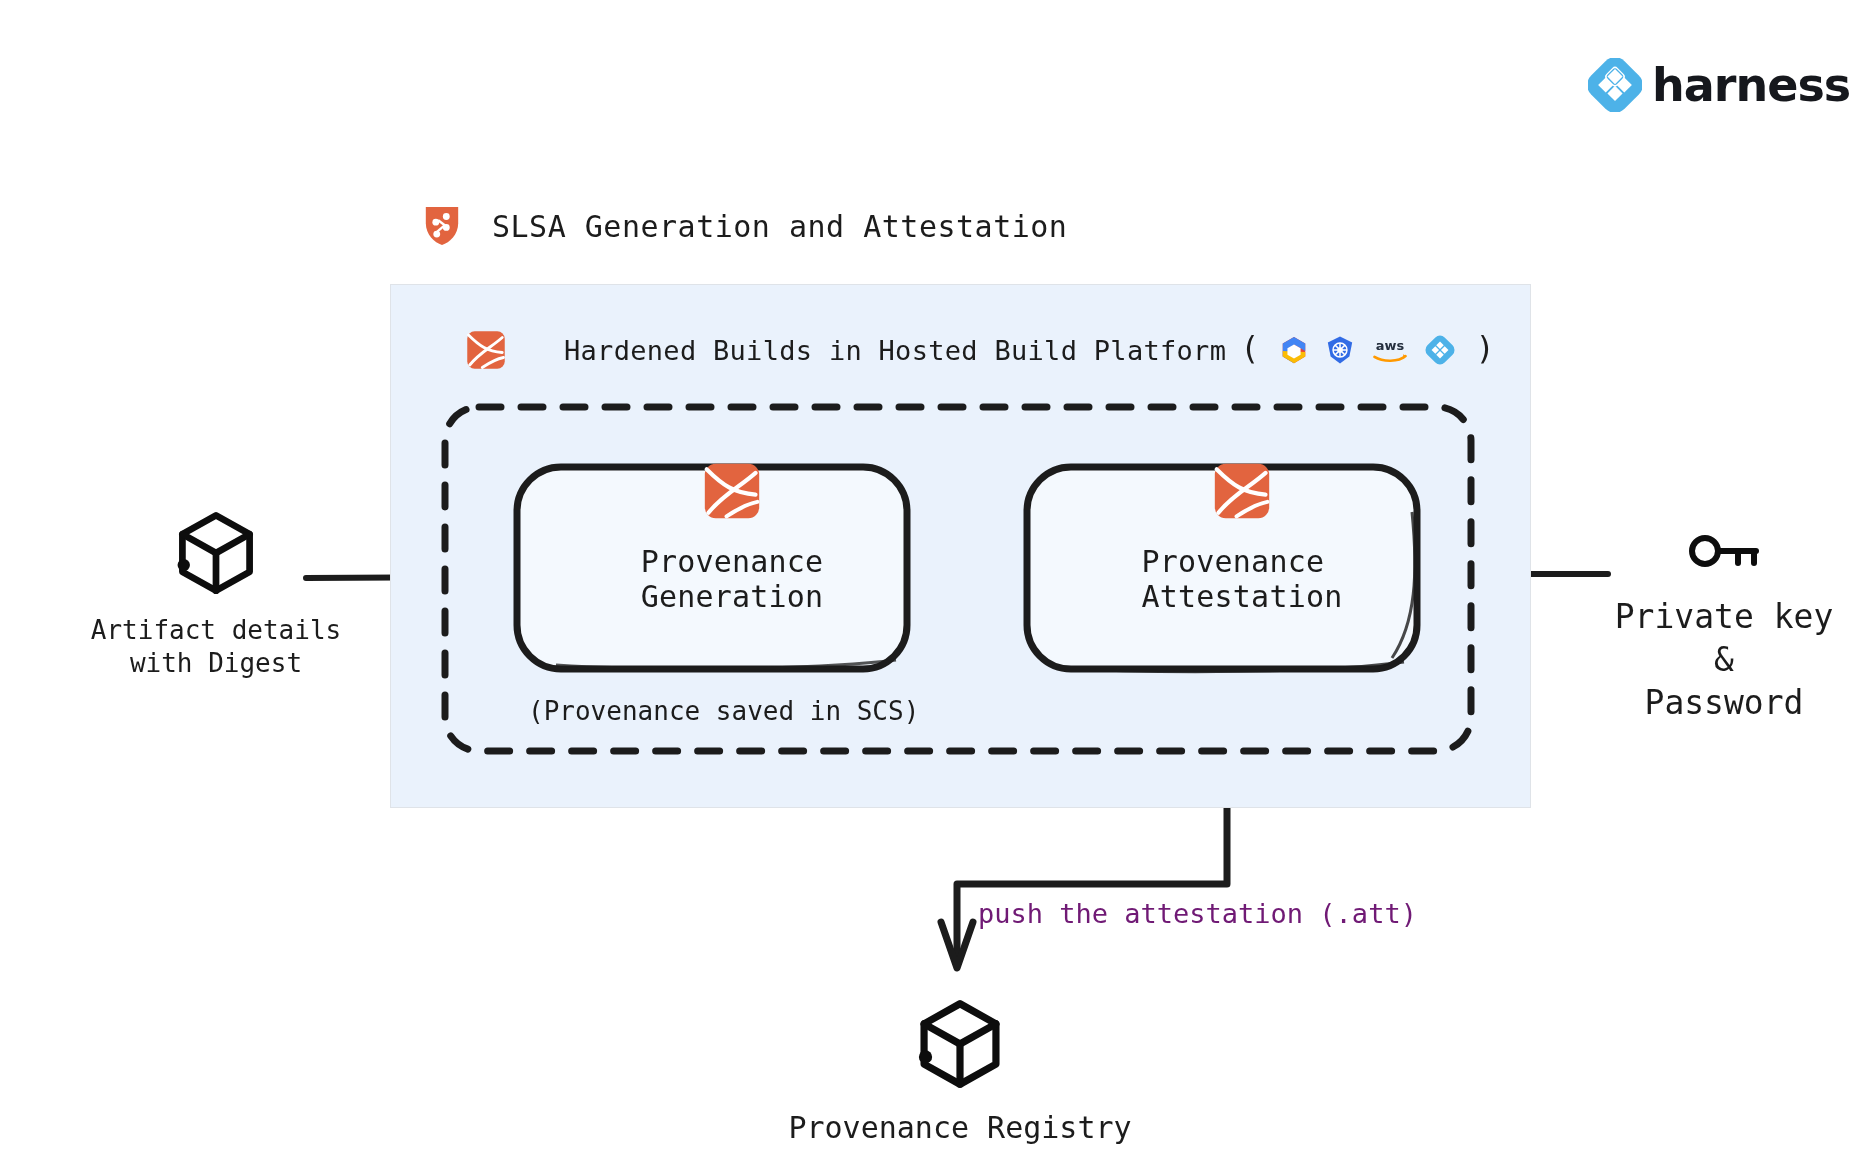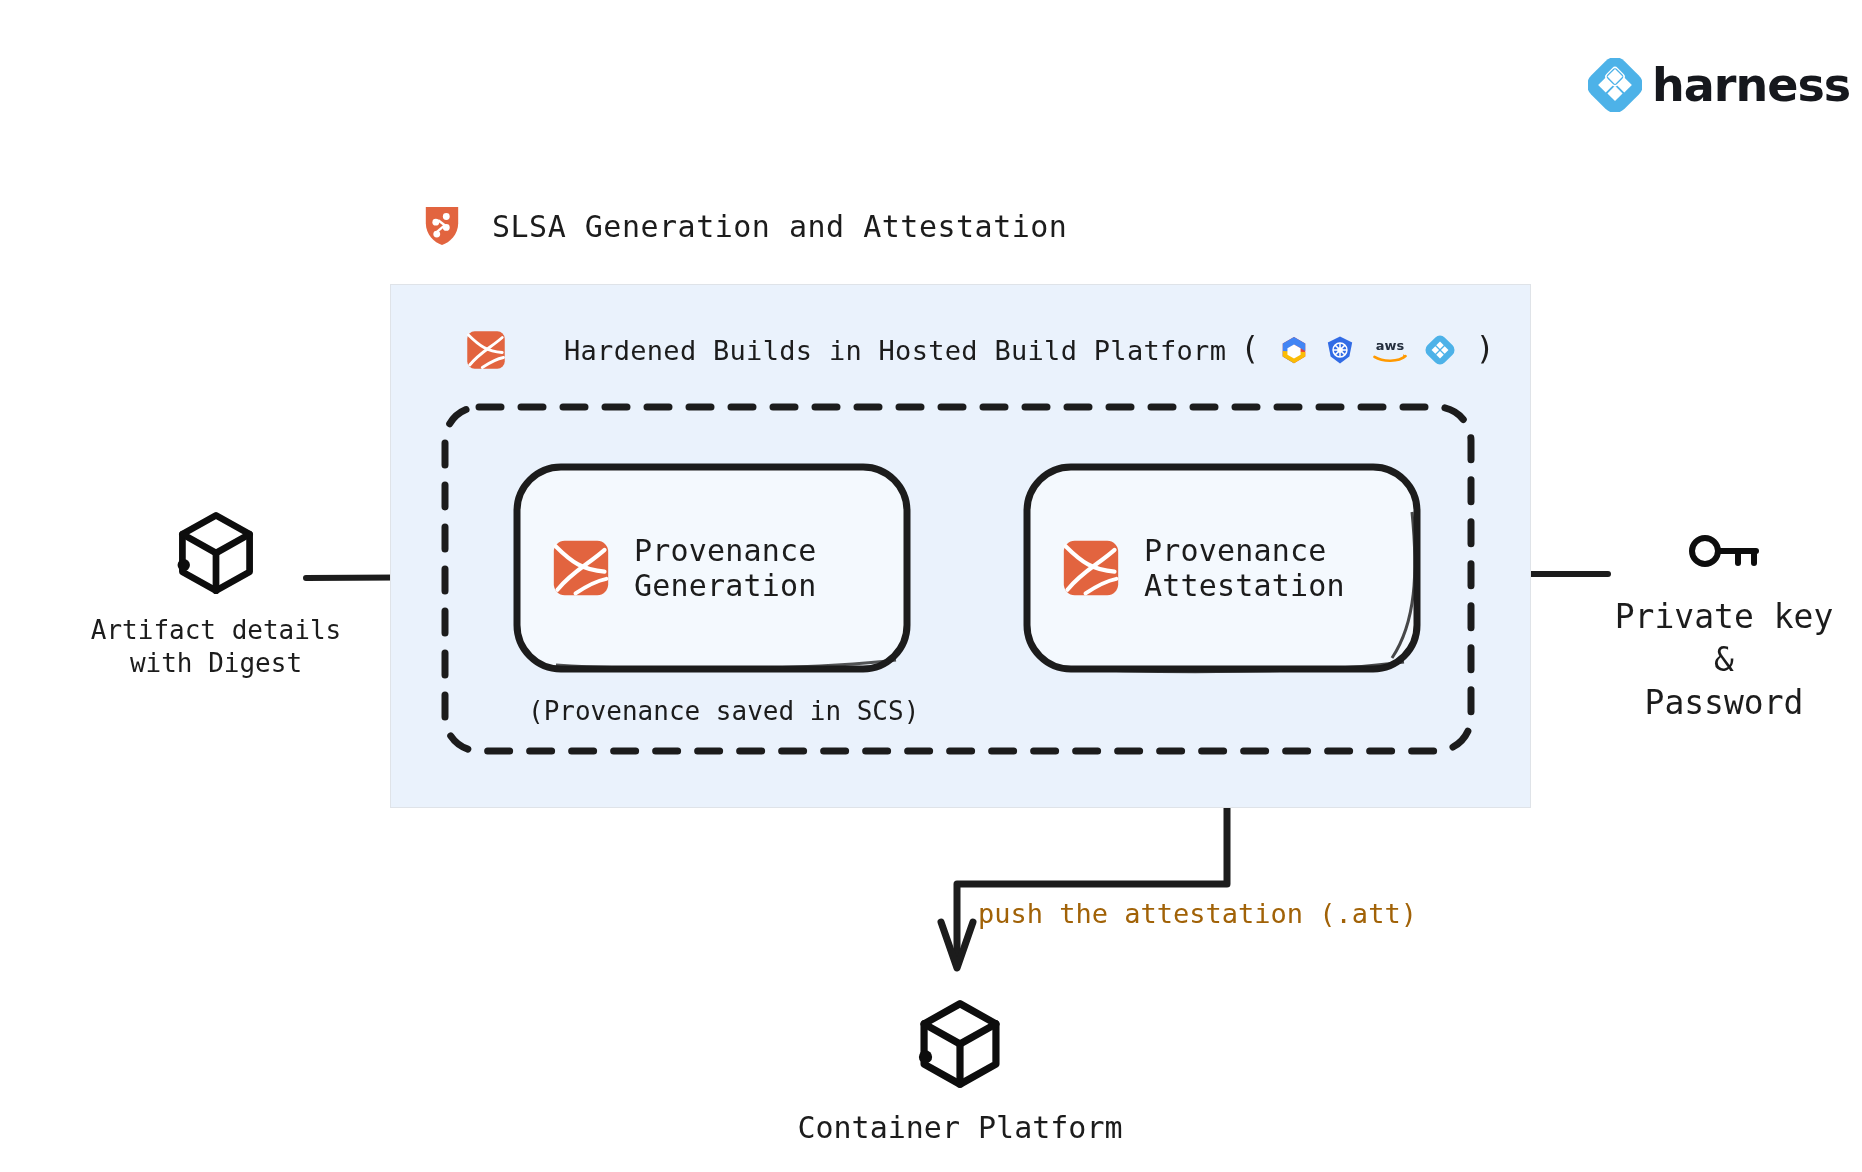--- a/index.html
+++ b/index.html
@@ -110,20 +110,21 @@
   }
 
   
   .process-box {
     position: absolute;
     box-sizing: border-box;
     display: flex;
     align-items: center;
     gap: 24px;
     padding-left: 40px;
+    flex-direction: column;
   }
   .process-box .box-frame {
     position: absolute;
     left: 0; top: 0;
     width: 100%; height: 100%;
     pointer-events: none;
   }
   .process-box .harness-mark { width: 58px; height: 58px; display: block; flex: 0 0 auto; position: relative; z-index: 2;}
   .process-box .box-label {
     position: relative;
@@ -207,21 +208,21 @@
     color: #1c1c1c;
     white-space: nowrap;
   }
 
   
   #push-label {
     position: absolute;
     left: 978px;
     top: 898px;
     font-size: 27px;
-    color: #a16207;
+    color: #701a75;
     white-space: nowrap;
   }
 
   
   #connectors {
     position: absolute;
     left: 0; top: 0;
     width: 1862px; height: 1172px;
     pointer-events: none;
   }
@@ -401,16 +402,16 @@
 
   <div id="registry-node">
     <svg class="cube-icon" viewBox="0 0 64 64" xmlns="http://www.w3.org/2000/svg">
       <g fill="none" stroke="#0d0d0d" stroke-width="5" stroke-linejoin="round" stroke-linecap="round">
         <path d="M32 4 L 57 18 V 46 L 32 60 L 7 46 V 18 Z"></path>
         <path d="M7 18 L 32 32 L 57 18"></path>
         <path d="M32 32 V 60"></path>
       </g>
       <circle cx="8" cy="41" r="4.6" fill="#0d0d0d"></circle>
     </svg>
-    <div class="node-label">Container Platform</div>
+    <div class="node-label">Provenance Registry</div>
   </div>
 
 </div>
 
 </body></html>

